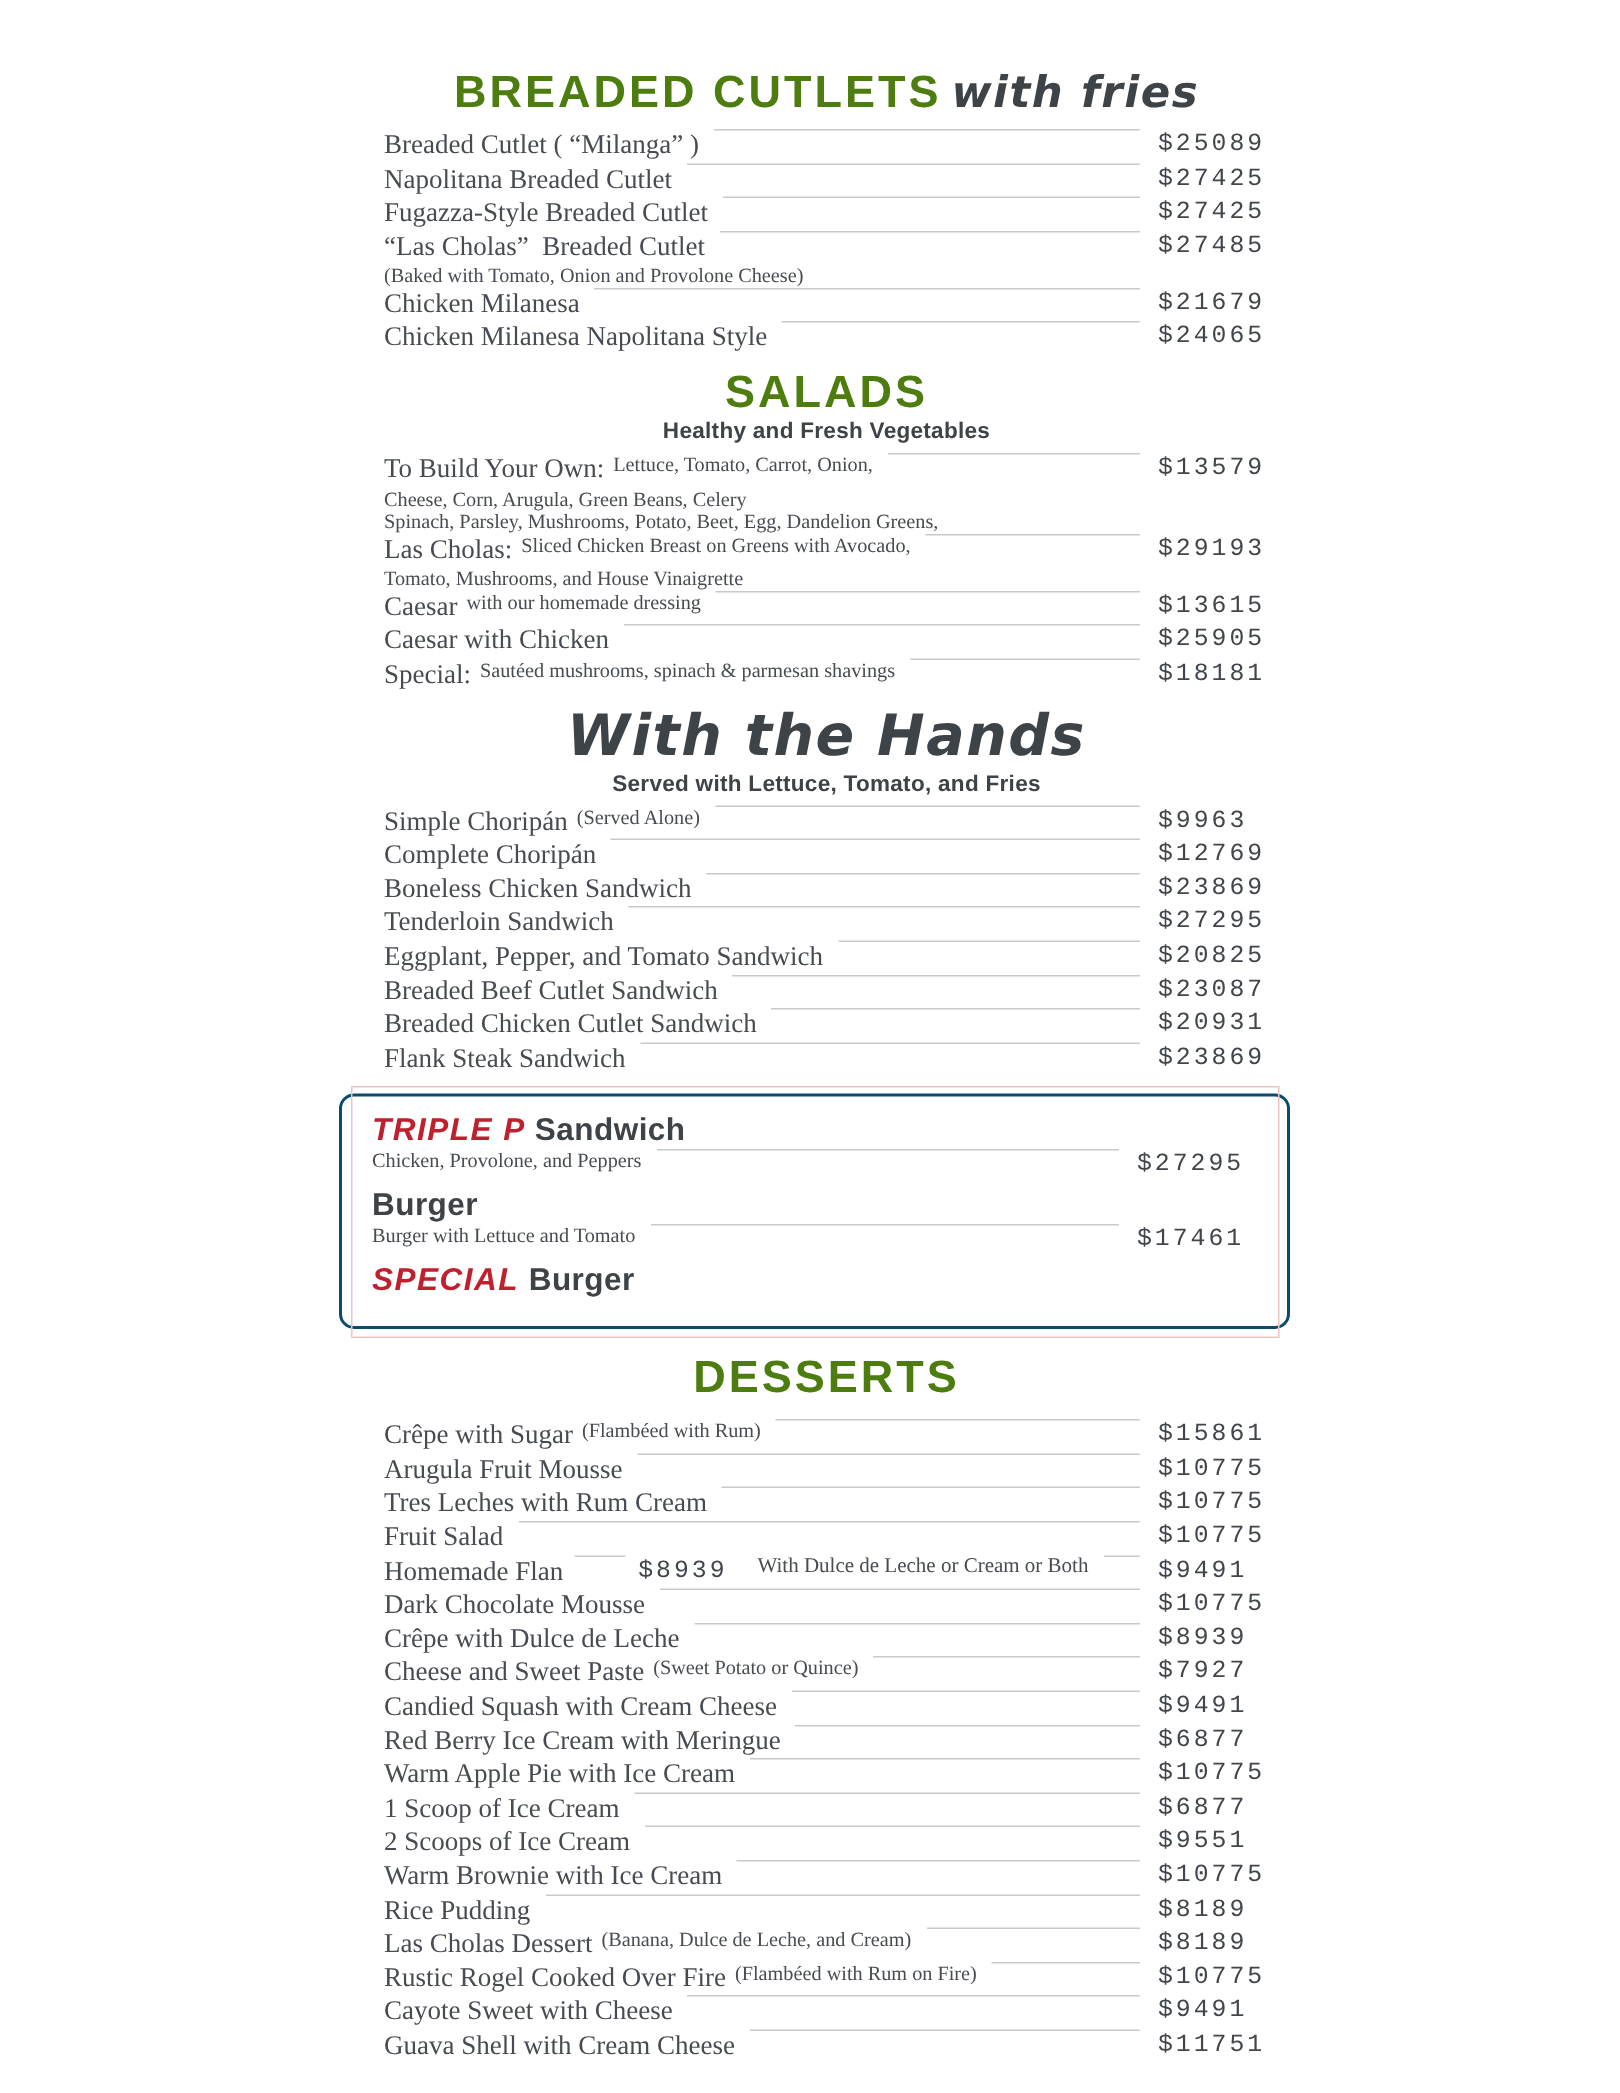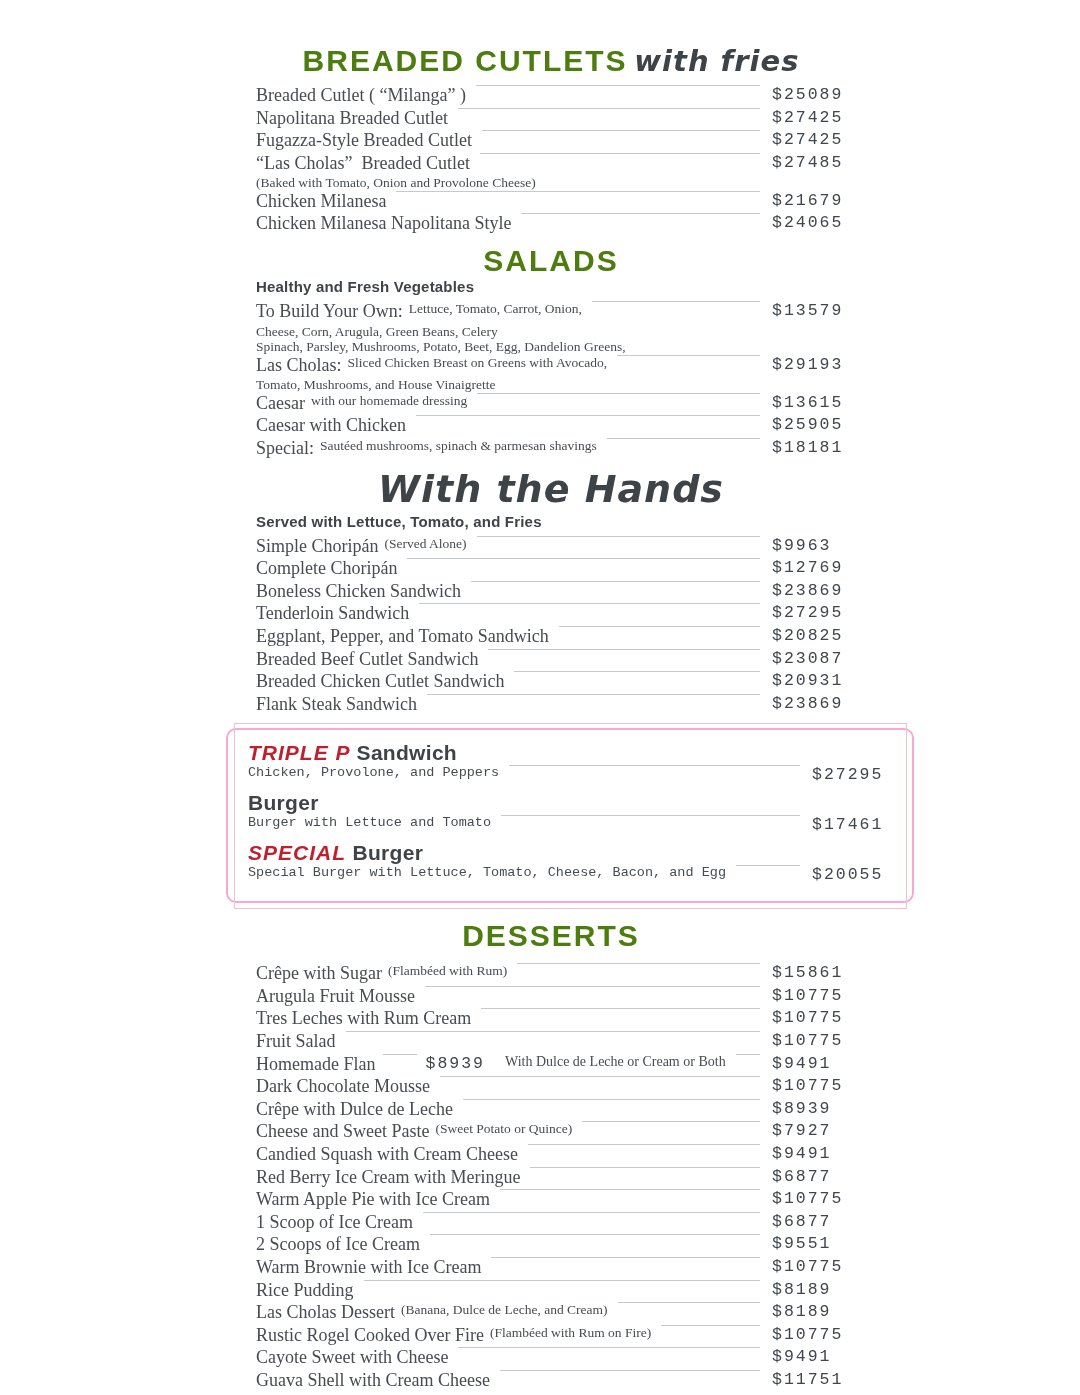--- a/index.html
+++ b/index.html
@@ -22,21 +22,21 @@
   .caps{font-size:30px;letter-spacing:2px;color:#4d7c0f;}
   .script{
     font-family:"DejaVu Sans",sans-serif;font-style:italic;font-weight:600;
     font-size:29px;letter-spacing:1px;color:#3E4348;
   }
   .menu-section-with-the-hands .heading{margin-top:6px;margin-bottom:2px;}
   .menu-section-with-the-hands .script{font-size:38px;}
   .menu-section-salads .heading{margin-top:8px;margin-bottom:0;}
   .menu-section-desserts .heading{margin-top:16px;margin-bottom:10px;}
   .subtitle{
-    margin:0 0 6px 0;
+    margin:0 0 6px 0;text-align:center;
     font-family:"Liberation Sans",sans-serif;font-weight:bold;
     font-size:15px;color:#3E4348;letter-spacing:.2px;
   }
   
   .row{display:flex;align-items:flex-start;height:22.6px;}
   .name{font-size:18px;white-space:pre;}
   .desc{font-size:13.5px;margin-left:6px;white-space:nowrap;}
   .leader{
     flex:1 1 auto;height:0;border-top:1px solid #C7CACD;
     margin:0 12px 6px 10px;min-width:14px;
@@ -45,36 +45,36 @@
   .price{
     flex:0 0 74px;font-family:"Liberation Mono",monospace;
     font-size:16.5px;letter-spacing:2px;color:#41464C;white-space:pre;
   }
   .price.inline{flex:0 0 auto;margin-right:2px;}
   .mid{font-size:14px;margin-left:18px;white-space:nowrap;}
   .cont{font-size:13.5px;line-height:15.5px;}
   
   .special-box{
     position:relative;box-sizing:border-box;
-    margin:12px 0 0 -30px;width:688px;
-    border:2px solid #f9a8d4;border-radius:10px;
+    margin:12px 0 0 -30px;width:634px;
+    border:2px solid #0c4a6e;border-radius:10px;
     padding:8px 26px 10px 20px;
   }
   .special-box::before{
     content:"";position:absolute;top:-7px;bottom:-8px;left:6px;right:5px;
     border:1px solid #EBC4C4;pointer-events:none;
   }
   .sp-item{margin:3px 0 8px 0;}
   .sp-title{
     font-family:"Liberation Sans",sans-serif;font-weight:bold;
     font-size:21px;line-height:24px;color:#3E4348;letter-spacing:.3px;
   }
   .sp-red{color:#BE202E;font-style:italic;letter-spacing:1px;}
   .sp-row{height:18px;}
-  .sp-row .desc{margin-left:0;font-family:Liberation Mono, monospace;}
+  .sp-row .desc{margin-left:0;}
 </style>
 </head>
 <body>
 
 <div id="menu-root">
     <section class="menu-section menu-section-breaded-cutlets">
       <h2 class="heading"><span class="caps">BREADED CUTLETS</span> <span class="script">with fries</span></h2>
       <div class="row">
         <span class="name">Breaded Cutlet ( “Milanga” )</span>
         <span class="leader"></span>
@@ -200,25 +200,20 @@
       <div class="sp-item">
         <div class="sp-title"><span class="sp-dark">Burger</span></div>
         <div class="row sp-row">
           <span class="desc">Burger with Lettuce and Tomato</span>
           <span class="leader"></span>
           <span class="price">$17461</span>
         </div>
       </div>
       <div class="sp-item">
         <div class="sp-title"><span class="sp-red">SPECIAL </span><span class="sp-dark">Burger</span></div>
-        <div class="row sp-row">
-          <span class="desc">Special Burger with Lettuce, Tomato, Cheese, Bacon, and Egg</span>
-          <span class="leader"></span>
-          <span class="price">$20055</span>
-        </div>
       </div>
     </div>
     <section class="menu-section menu-section-desserts">
       <h2 class="heading"><span class="caps">DESSERTS</span></h2>
       <div class="row">
         <span class="name">Crêpe with Sugar</span>
         <span class="desc">(Flambéed with Rum)</span>
         <span class="leader"></span>
         <span class="price">$15861</span>
       </div>

